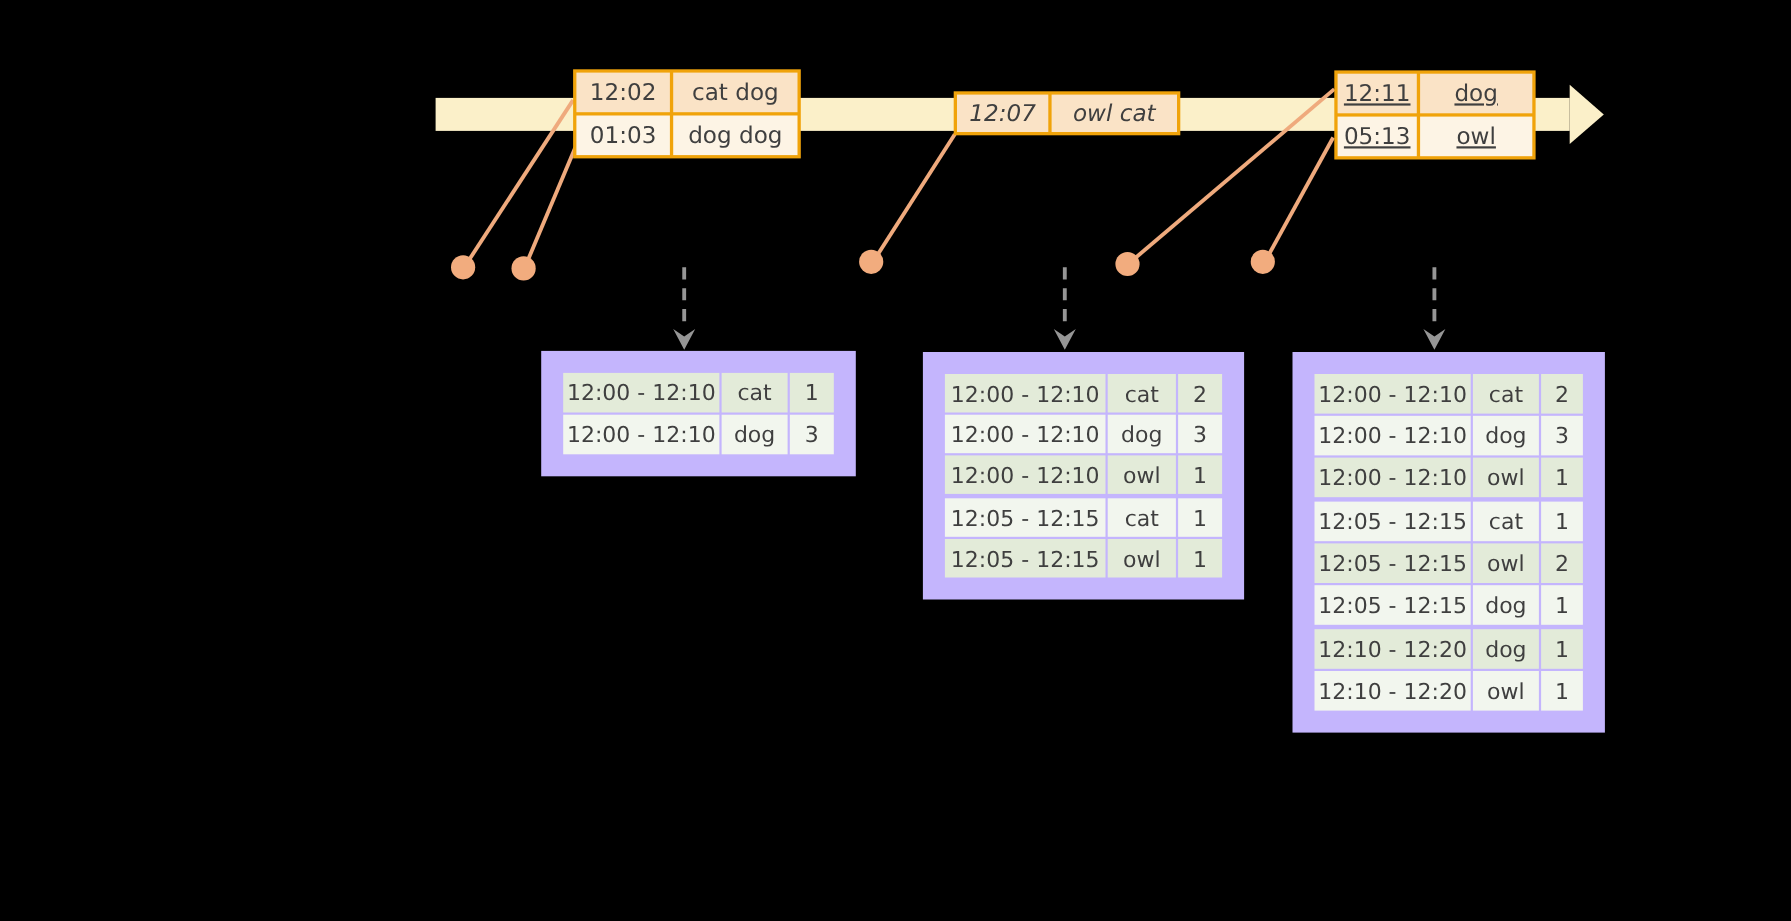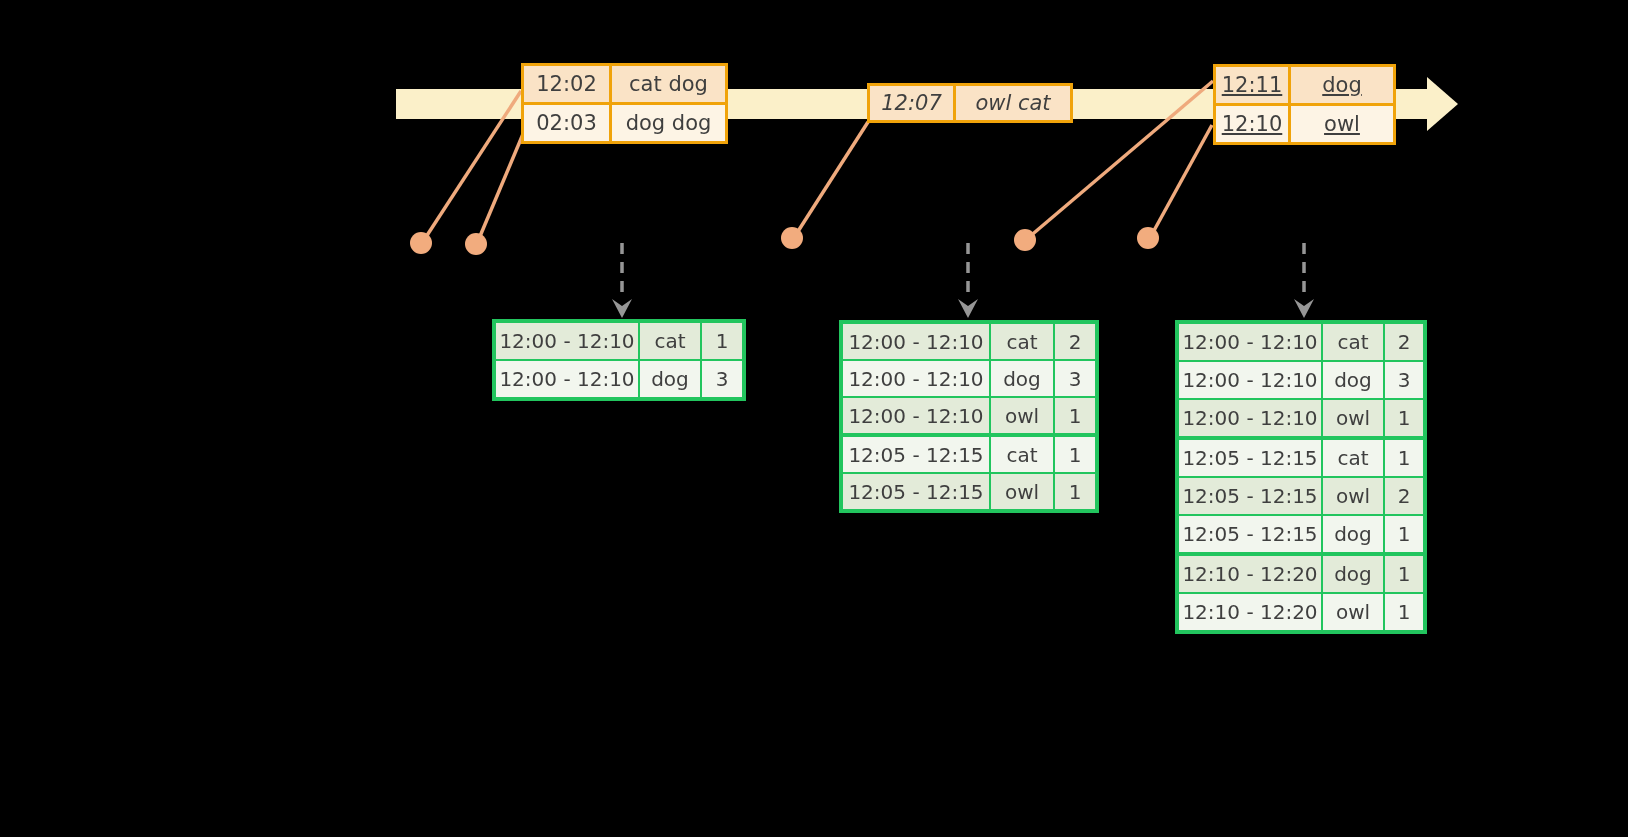--- a/index.html
+++ b/index.html
@@ -42,22 +42,22 @@
   }
   .etable .peach { background: #FAE3C6; }
   .etable .cream { background: #FDF4E5; }
   #etable-0 { left: 521px; top: 63px; grid-template-columns: 85px 113px; }
   #etable-1 { left: 867px; top: 83px; grid-template-columns: 83px 114px; }
   #etable-1 .ecell { height: 34px; font-style: italic; }
   #etable-2 { left: 1213px; top: 64px; grid-template-columns: 72px 102px; text-decoration: underline; }
 
   
   .rtable {
-    background: #22c55e;
-    padding: 4px;
+    background: #c4b5fd;
+    padding: 20px;
     font-size: 20px;
   }
   .rrow {
     display: grid;
     grid-column-gap: 2px;
     margin-bottom: 2px;
   }
   .rrow:last-child { margin-bottom: 0; }
   .rrow.gsep { margin-bottom: 4px; }
   .rcell {
@@ -105,33 +105,33 @@
       <line x1="968" y1="243" x2="968" y2="300" stroke="#969696" stroke-width="3.5" stroke-dasharray="11 8"></line>
       <path d="M 958 299 L 968 318 L 978 299 L 968 306 Z" fill="#969696"></path>
       <line x1="1304" y1="243" x2="1304" y2="300" stroke="#969696" stroke-width="3.5" stroke-dasharray="11 8"></line>
       <path d="M 1294 299 L 1304 318 L 1314 299 L 1304 306 Z" fill="#969696"></path>
     </g>
   </svg>
 
   <div id="etable-0" class="abs etable">
     <div class="ecell peach">12:02</div>
     <div class="ecell peach">cat dog</div>
-    <div class="ecell cream">02:03</div>
+    <div class="ecell cream">01:03</div>
     <div class="ecell cream">dog dog</div>
   </div>
 
   <div id="etable-1" class="abs etable">
     <div class="ecell peach">12:07</div>
     <div class="ecell peach">owl cat</div>
   </div>
 
   <div id="etable-2" class="abs etable">
     <div class="ecell peach">12:11</div>
     <div class="ecell peach">dog</div>
-    <div class="ecell cream">12:10</div>
+    <div class="ecell cream">05:13</div>
     <div class="ecell cream">owl</div>
   </div>
 
   <div id="rtable-0" class="abs rtable">
     <div class="rrow dark">
       <div class="rcell">12:00 - 12:10</div>
       <div class="rcell">cat</div>
       <div class="rcell">1</div>
     </div>
     <div class="rrow light">

